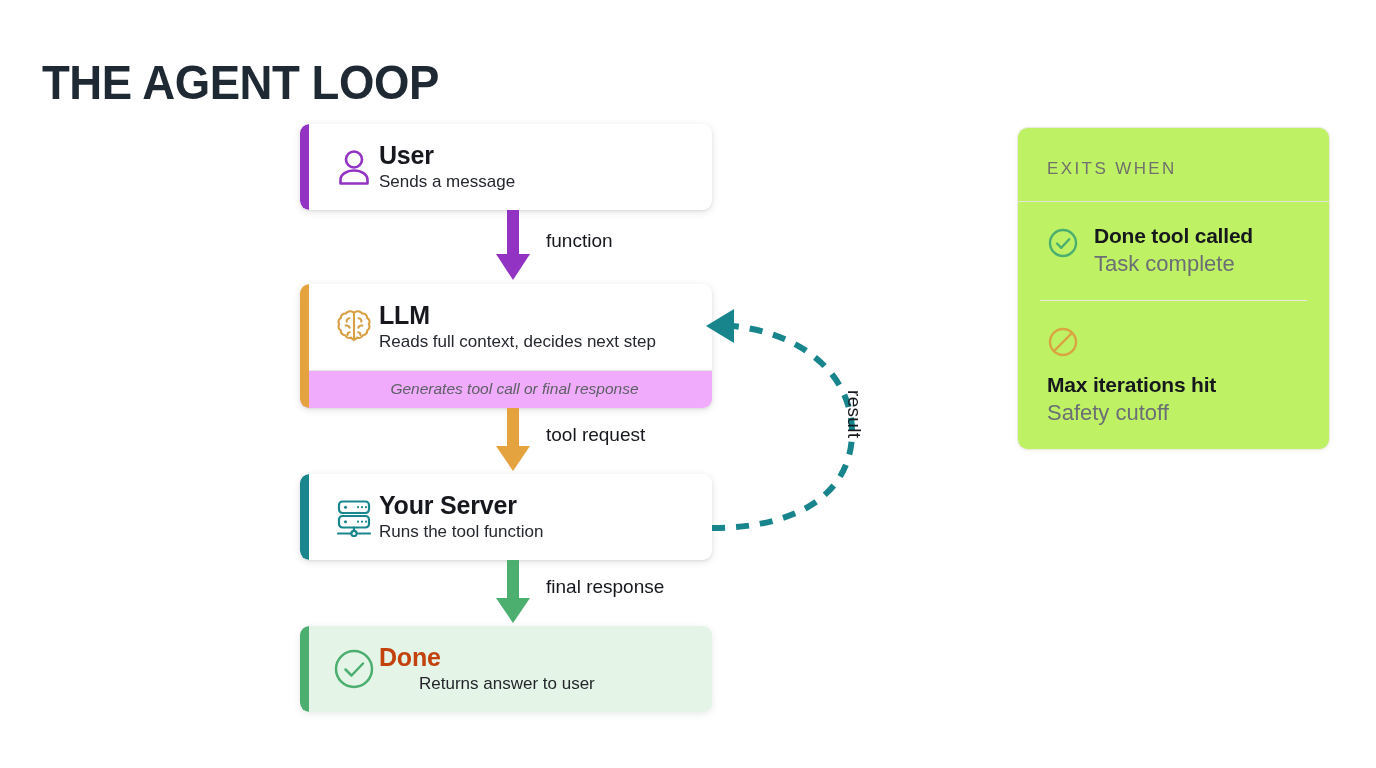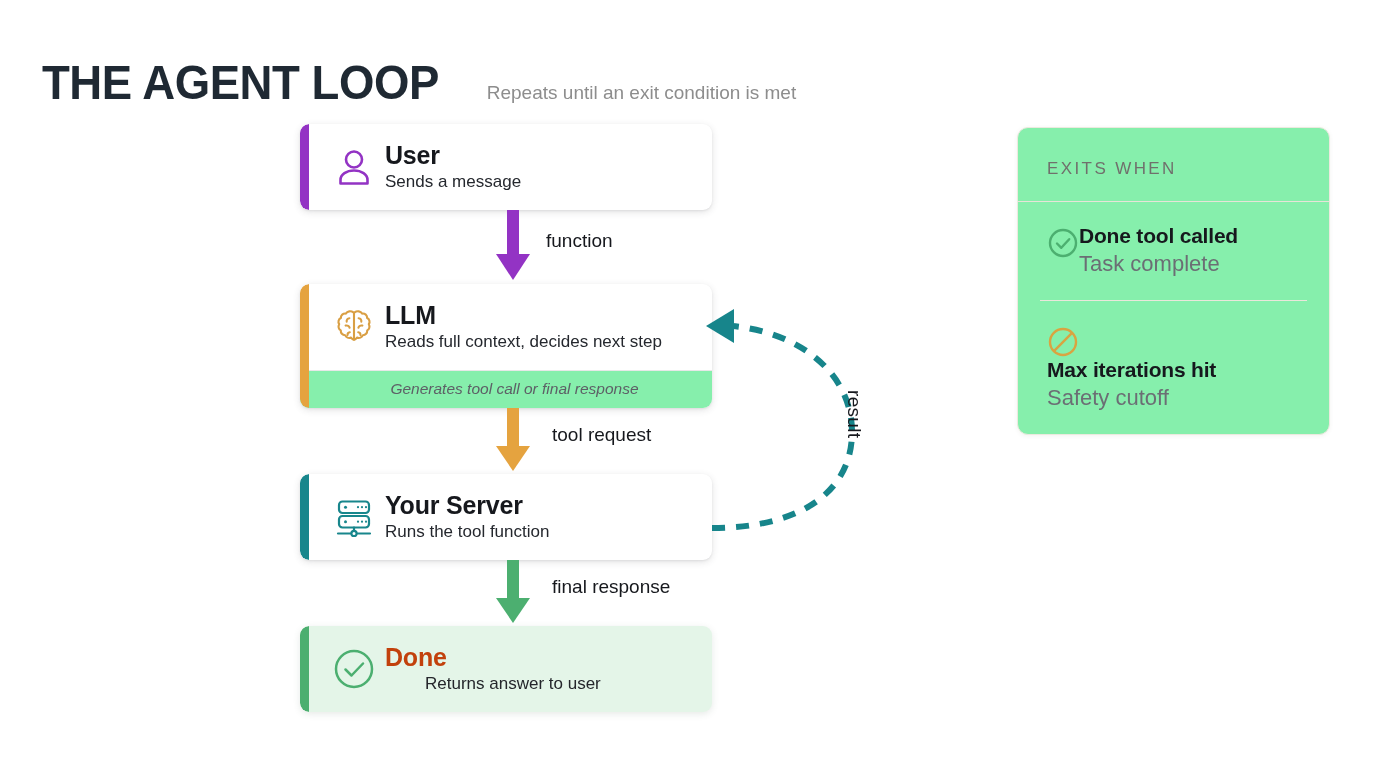--- a/index.html
+++ b/index.html
@@ -61,21 +61,21 @@
   }
   .card-accent {
     position: absolute;
     left: 0; top: 0; bottom: 0;
     width: 9px;
     border-radius: 9px 0 0 9px;
   }
   .card-main {
     display: flex;
     align-items: center;
-    gap: 8px;
+    gap: 2px;
     padding: 17px 20px 17px 31px;
   }
   .card-icon {
     width: 46px;
     height: 46px;
     flex: 0 0 46px;
     display: flex;
     align-items: center;
     justify-content: center;
   }
@@ -88,21 +88,21 @@
     letter-spacing: -0.2px;
   }
   .card-sub {
     font-size: 17px;
     color: #25282e;
     line-height: 1.3;
     margin-top: 2px;
   }
   .card-footer {
     border-top: 1px solid #e8e8e8;
-    background: #86efac;
+    background: #f0abfc;
     padding: 9px 14px 10px 31px;
     text-align: center;
     font-size: 15.5px;
     font-style: italic;
     color: #5d6066;
   }
 
   .card.done { background: #e4f5e8; box-shadow: 0 2px 7px rgba(60,90,70,0.13); }
   .card.done .card-title { color: #c2410c; }
   .card.done .card-sub { color: #24262b; margin-left: 40px; }
@@ -122,21 +122,21 @@
   .connector .conn-label {
     position: absolute;
     left: 246px;
     top: 20px;
     font-size: 19px;
     color: #16181d;
     white-space: nowrap;
   }
   .connector.gap-sm { height: 66px; }
   .connector.gap-sm .arrow { height: 66px; }
-  .connector.gap-sm .conn-label { top: 16px; margin-left: 6px; }
+  .connector.gap-sm .conn-label { top: 16px; }
 
   
   .loop {
     position: absolute;
     left: 690px;
     top: 296px;
     width: 190px;
     height: 250px;
     pointer-events: none;
   }
@@ -150,37 +150,38 @@
     text-orientation: mixed;
     letter-spacing: 0.3px;
   }
 
   
   .exits {
     position: absolute;
     left: 1017px;
     top: 127px;
     width: 313px;
-    background: #86efac;
+    background: #bef264;
     border: 1px solid #eceadf;
     border-radius: 11px;
     box-shadow: 0 1px 4px rgba(80,80,60,0.07);
     box-sizing: border-box;
   }
   .exits-header {
     padding: 31px 0 22px 29px;
     border-bottom: 1px solid #e7e4d8;
     font-size: 17px;
     letter-spacing: 2.4px;
     color: #70706c;
   }
   .exit-list { padding: 0 22px; }
   .exit-item {
     display: flex;
     align-items: flex-start;
+    gap: 15px;
     padding: 22px 0 21px 7px;
   }
   .exit-item + .exit-item { border-top: 1px solid #eae7db; flex-direction: column; }
   .exit-icon {
     width: 32px; height: 32px;
     flex: 0 0 32px;
     margin-top: 3px;
   }
   .exit-title {
     font-size: 21px;
@@ -194,21 +195,20 @@
     color: #6b6e74;
     line-height: 1.35;
     margin-top: 1px;
   }
 </style>
 </head>
 <body>
 
 <div class="header">
   <div class="title">THE AGENT LOOP</div>
-  <div class="subtitle">Repeats until an exit condition is met</div>
 </div>
 
 <div class="flow">
 
   <div class="card">
     <div class="card-accent" style="background:#9333c4"></div>
     <div class="card-main">
       <div class="card-icon">
         <svg width="42" height="42" viewBox="0 0 42 42" fill="none">
           <circle cx="21" cy="13.5" r="8" stroke="#9333c4" stroke-width="2.6"></circle>

